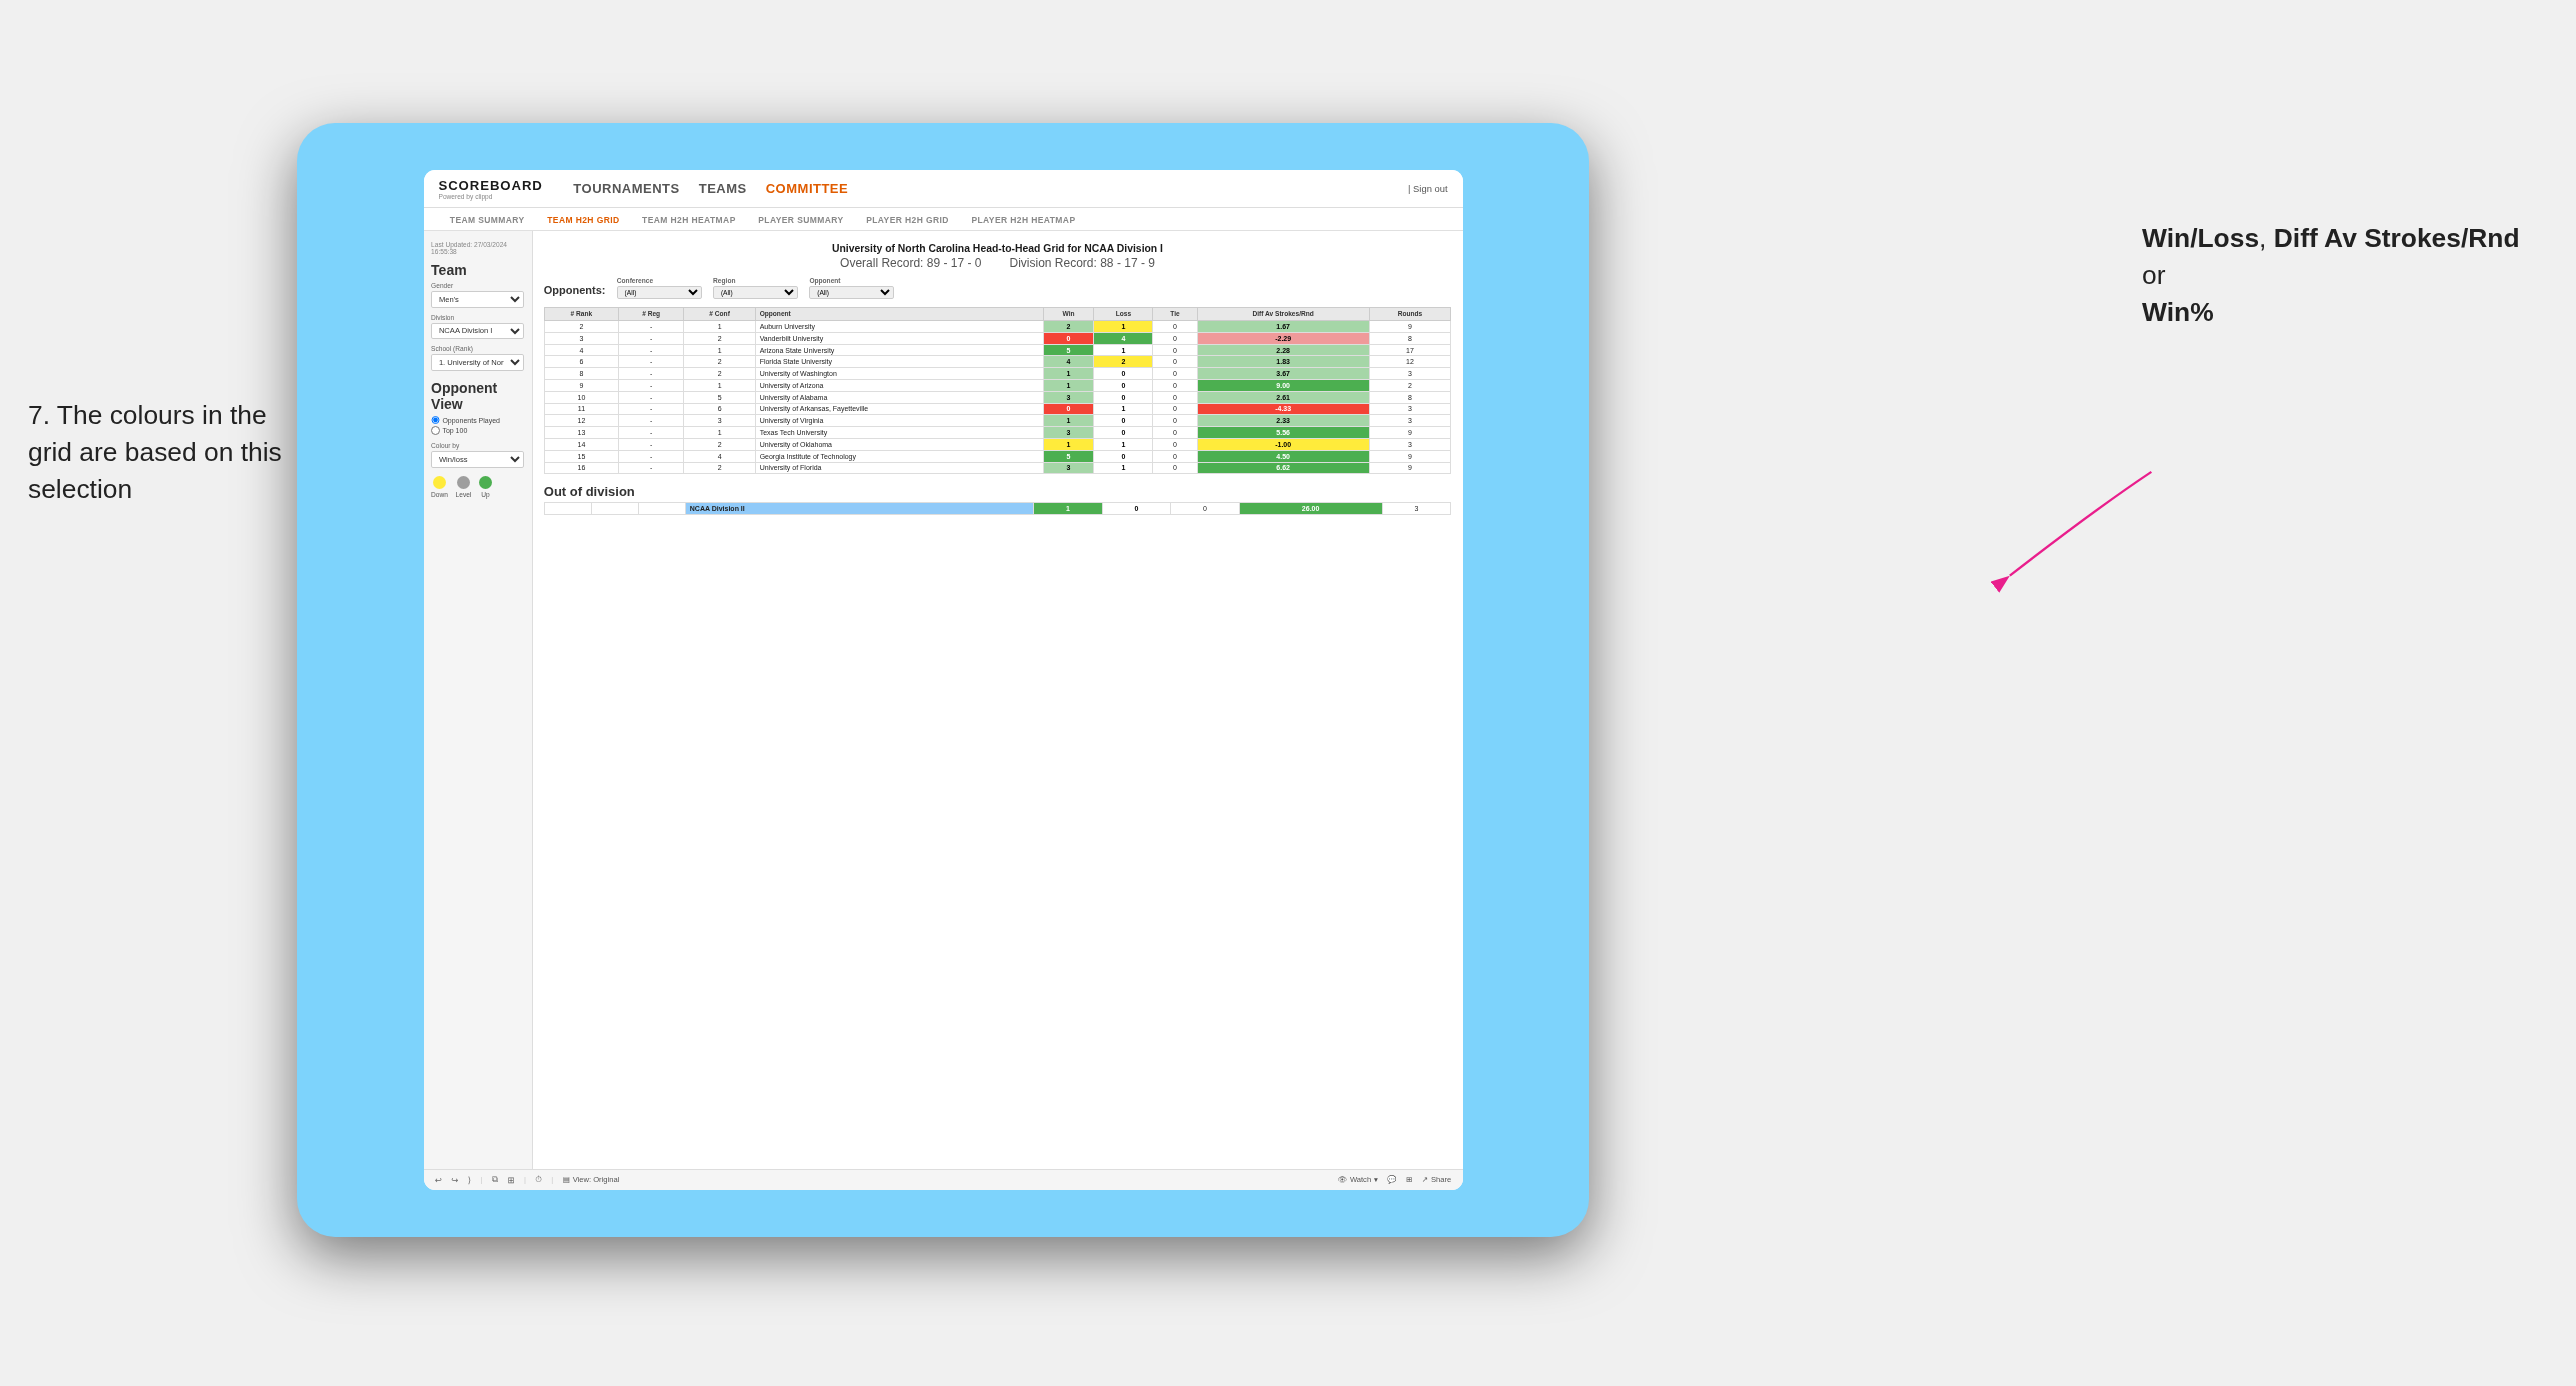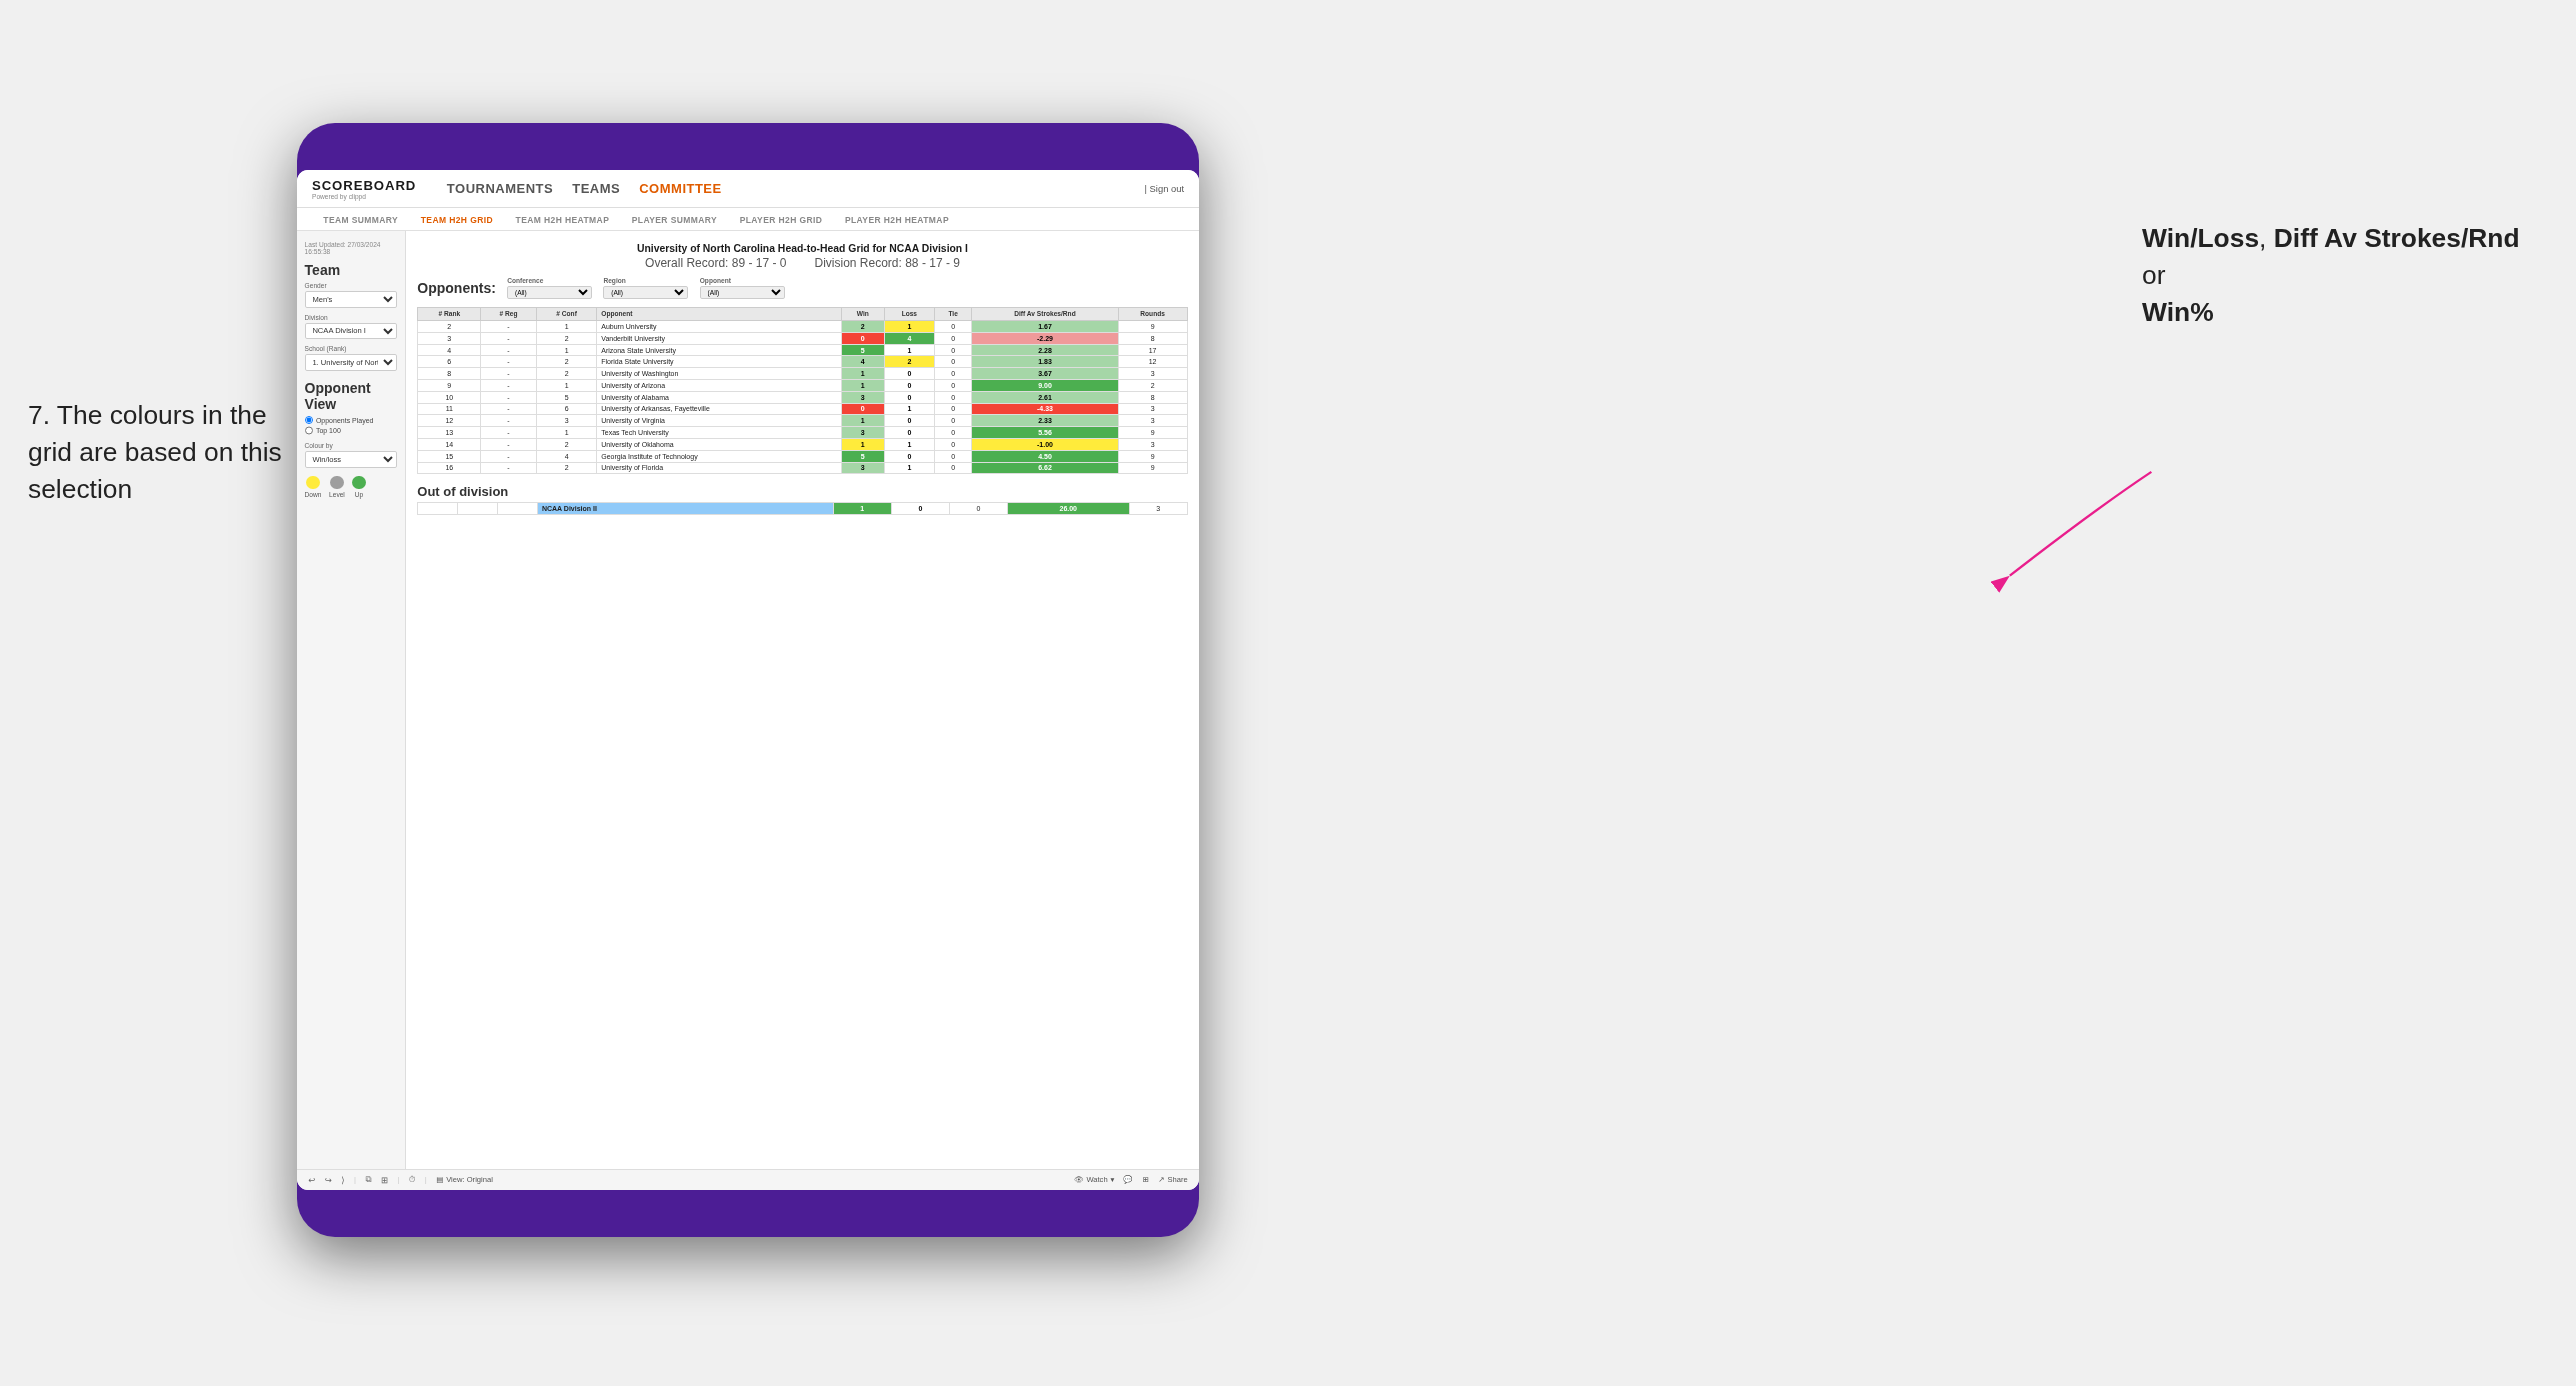--- a/index.html
+++ b/index.html
@@ -35,23 +35,23 @@
     }
     .annotation-right strong {
       font-weight: 900;
     }
 
     
     .tablet {
       position: absolute;
       left: 297px;
       top: 123px;
-      width: 902px;
+      width: 1292px;
       height: 1114px;
-      background: #4c1d95;
+      background: #7dd3fc;
       border-radius: 38px;
       box-shadow: 0 19px 57px rgba(0,0,0,0.5);
       display: flex;
       align-items: center;
       justify-content: center;
     }
 
     .tablet-screen {
       width: 1039px;
       height: 1020px;
@@ -262,21 +262,21 @@
       font-weight: 600;
     }
     .filter-select {
       font-size: 6.6px;
       padding: 0.9px 2.8px;
       border: 0.9px solid #ccc;
       border-radius: 1.9px;
       width: 85px;
     }
     .opponents-label {
-      font-size: 14px;
+      font-size: 11px;
       font-weight: 600;
       color: #333;
       align-self: flex-end;
       padding-bottom: 2.8px;
     }
 
     
     .data-table {
       width: 100%;
       border-collapse: collapse;

